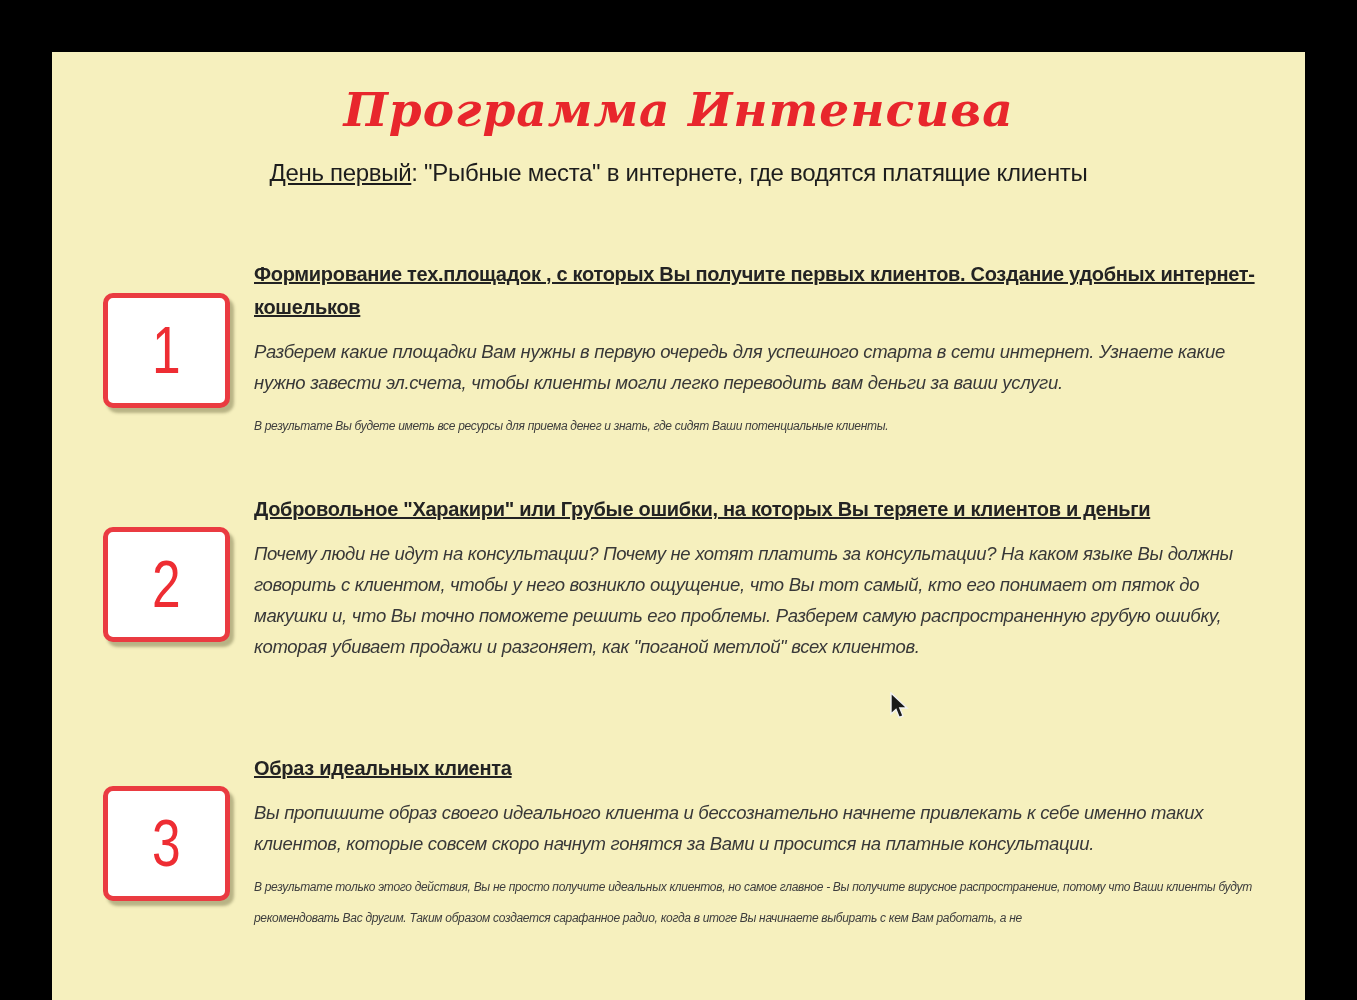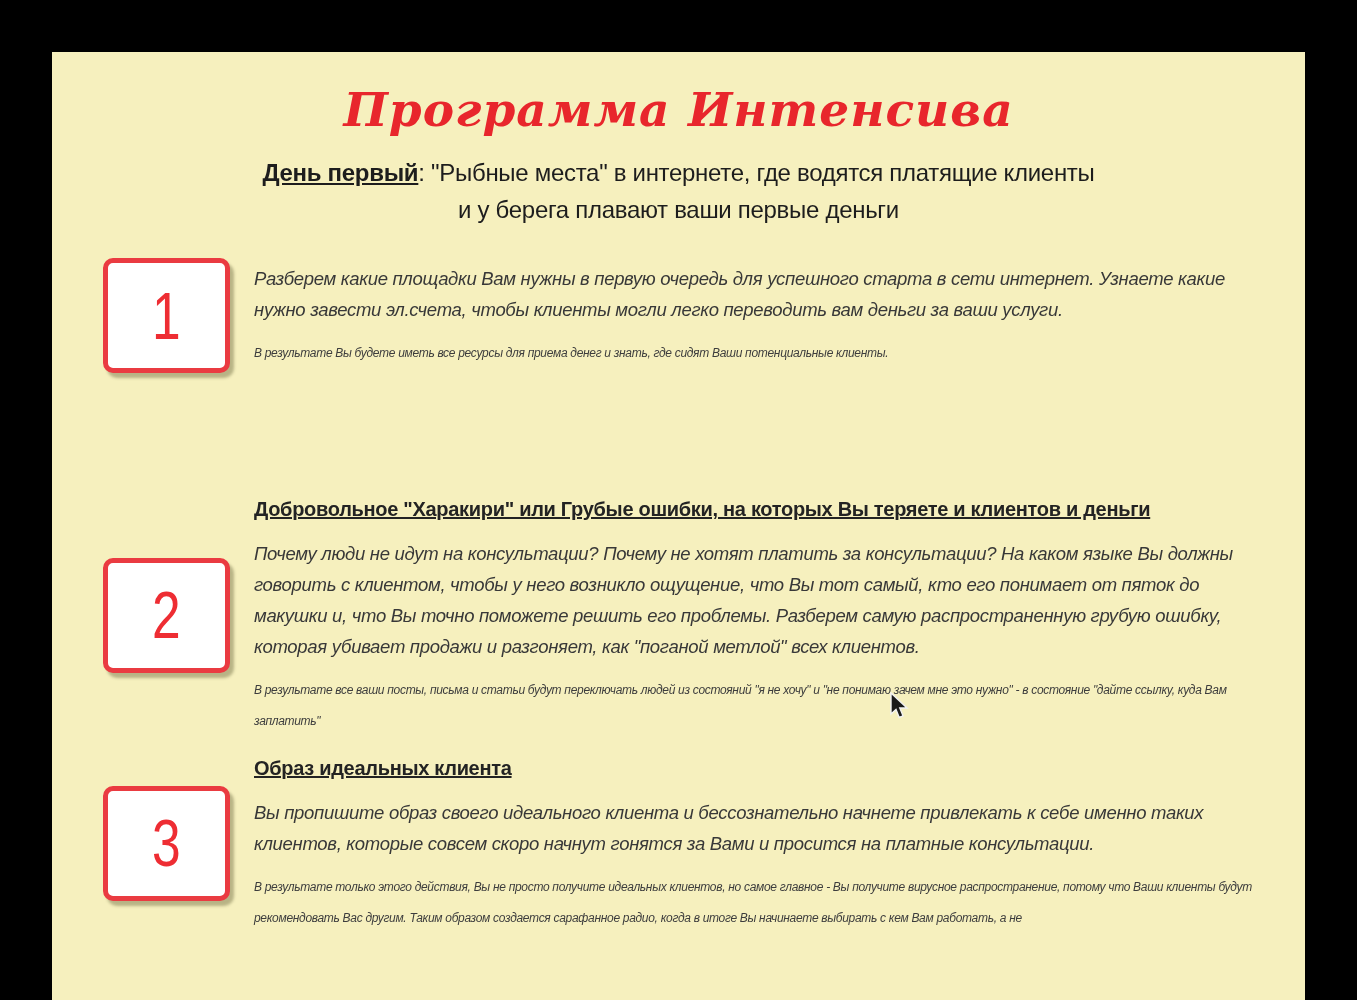--- a/index.html
+++ b/index.html
@@ -30,21 +30,21 @@
   }
   .subtitle {
     margin-top:18px;
     text-align:center;
     font-size:24px;
     line-height:37px;
     color:#1d1d1d;
     font-stretch:condensed;
     letter-spacing:-0.3px;
   }
-  .subtitle .day { font-weight:bold; text-decoration:underline; }
+  .subtitle .day { font-weight:normal; text-decoration:underline; }
   .section {
     position:absolute;
     left:51px; right:33px;
     display:flex;
     align-items:center;
   }
   #section-1 { top:206px; }
   #section-2 { top:441px; }
   #section-3 { top:700px; }
   .num-box {
@@ -104,41 +104,40 @@
 </style>
 </head>
 <body>
 
 <div class="page">
 
   <h1 class="page-title">Программа Интенсива</h1>
 
   <div class="subtitle">
     <div><span class="day">День первый</span><span>: </span><span>"Рыбные места" в интернете, где водятся платящие клиенты</span></div>
-    <div>и у берега плавают ваши первые деньги</div>
   </div>
 
   <section class="section" id="section-1">
     <div class="num-box">
       <span class="num">1</span>
     </div>
     <div class="text-col">
+      <h3 class="sec-heading">Формирование тех.площадок , с которых Вы получите первых клиентов. Создание удобных интернет-кошельков</h3>
       <p class="sec-body">Разберем какие площадки Вам нужны в первую очередь для успешного старта в сети интернет.  Узнаете какие нужно завести эл.счета, чтобы клиенты могли легко переводить вам деньги за ваши услуги.</p>
       <p class="sec-result">В результате Вы будете иметь все ресурсы для приема денег и знать, где сидят Ваши потенциальные клиенты.</p>
     </div>
   </section>
 
   <section class="section" id="section-2">
     <div class="num-box">
       <span class="num">2</span>
     </div>
     <div class="text-col">
       <h3 class="sec-heading">Добровольное "Харакири" или Грубые ошибки, на которых Вы теряете и клиентов и деньги</h3>
       <p class="sec-body">Почему люди не идут на консультации? Почему не хотят платить за консультации? На каком языке Вы должны говорить с клиентом, чтобы у него возникло ощущение, что Вы тот самый, кто его понимает от пяток до макушки и, что Вы точно поможете решить его проблемы. Разберем самую распространенную грубую ошибку, которая убивает продажи и разгоняет, как "поганой метлой" всех клиентов.</p>
-      <p class="sec-result">В результате все ваши посты, письма и статьи будут переключать людей из состояний "я не хочу" и "не понимаю зачем мне это нужно" - в состояние "дайте ссылку, куда Вам заплатить"</p>
     </div>
   </section>
 
   <section class="section" id="section-3">
     <div class="num-box">
       <span class="num">3</span>
     </div>
     <div class="text-col">
       <h3 class="sec-heading">Образ идеальных клиента</h3>
       <p class="sec-body">Вы пропишите образ своего идеального клиента и бессознательно начнете привлекать к себе именно таких клиентов, которые совсем скоро начнут гонятся за Вами и просится на платные консультации.</p>

